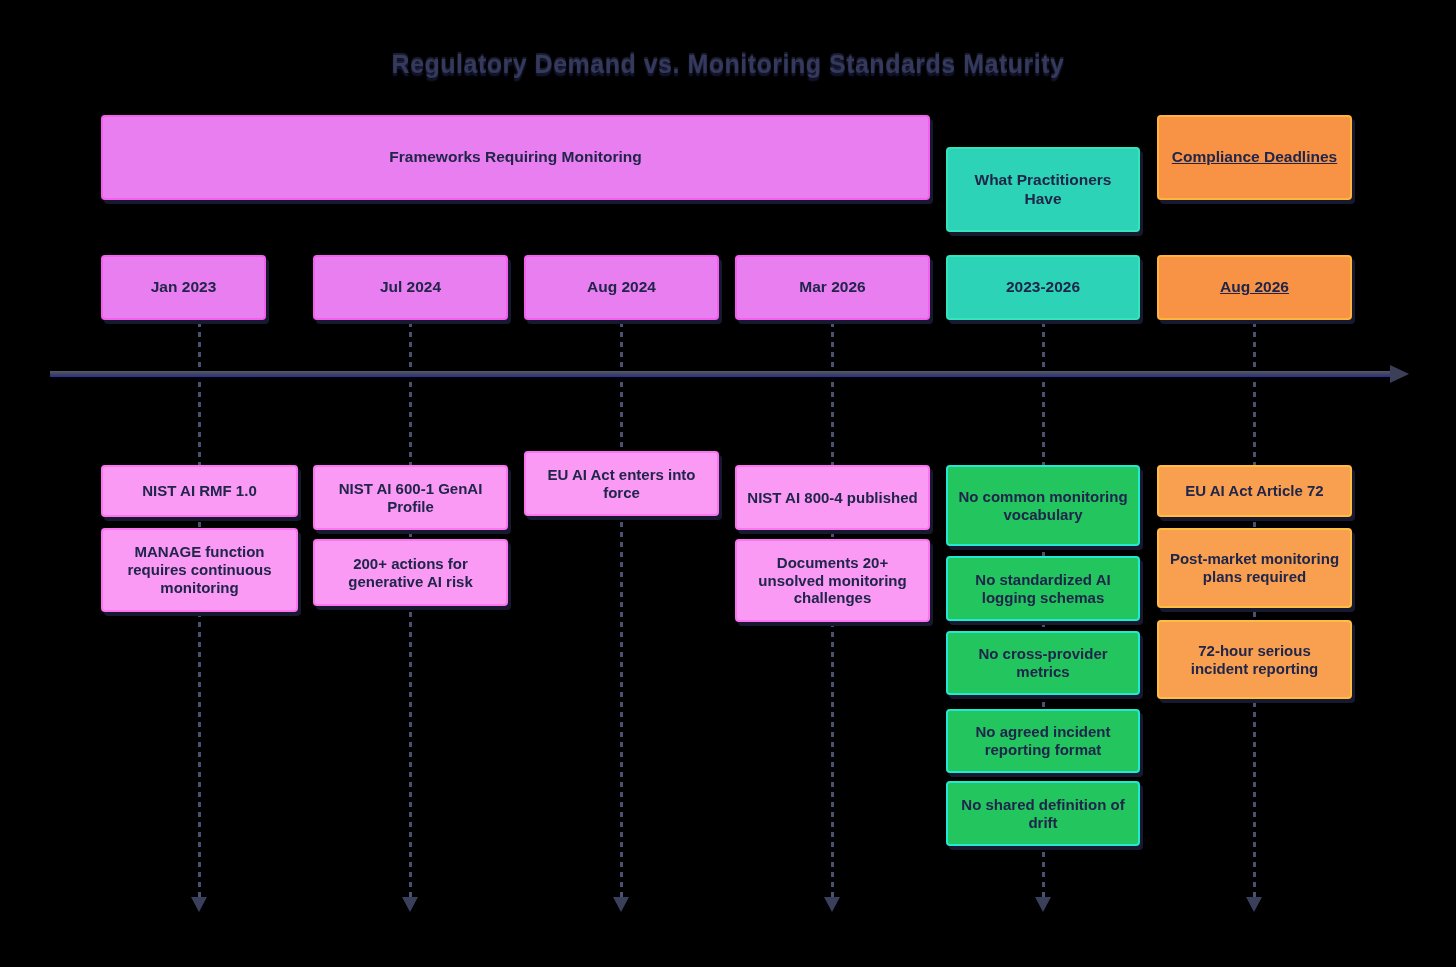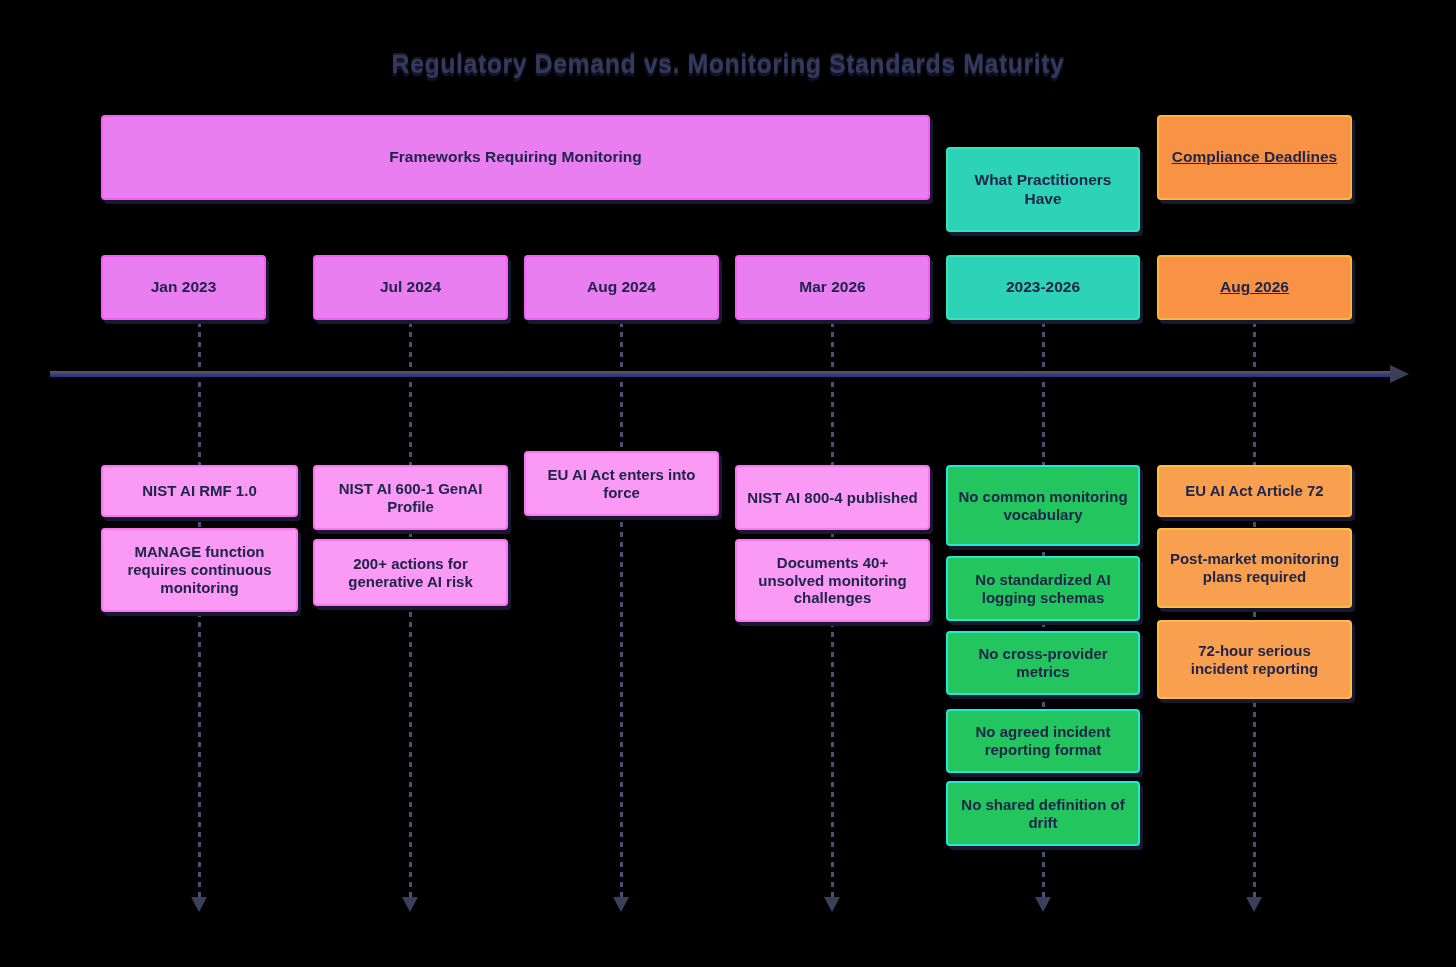--- a/index.html
+++ b/index.html
@@ -84,21 +84,21 @@
 
   <div class="box evt pink-light" style="left:101px;top:465px;width:197px;height:52px;">NIST AI RMF 1.0</div>
   <div class="box evt pink-light" style="left:101px;top:528px;width:197px;height:84px;">MANAGE function requires continuous monitoring</div>
 
   <div class="box evt pink-light" style="left:313px;top:465px;width:195px;height:65px;">NIST AI 600-1 GenAI Profile</div>
   <div class="box evt pink-light" style="left:313px;top:539px;width:195px;height:67px;">200+ actions for generative AI risk</div>
 
   <div class="box evt pink-light" style="left:524px;top:451px;width:195px;height:65px;">EU AI Act enters into force</div>
 
   <div class="box evt pink-light" style="left:735px;top:465px;width:195px;height:65px;">NIST AI 800-4 published</div>
-  <div class="box evt pink-light" style="left:735px;top:539px;width:195px;height:83px;">Documents 40+ unsolved monitoring challenges</div>
+  <div class="box evt pink-light" style="left:735px;top:539px;width:195px;height:83px;">Documents 20+ unsolved monitoring challenges</div>
 
   <div class="box evt teal-light" style="left:946px;top:465px;width:194px;height:81px;">No common monitoring vocabulary</div>
   <div class="box evt teal-light" style="left:946px;top:556px;width:194px;height:65px;">No standardized AI logging schemas</div>
   <div class="box evt teal-light" style="left:946px;top:709px;width:194px;height:64px;">No agreed incident reporting format</div>
   <div class="box evt teal-light" style="left:946px;top:631px;width:194px;height:64px;">No cross-provider metrics</div>
   <div class="box evt teal-light" style="left:946px;top:781px;width:194px;height:65px;">No shared definition of drift</div>
 
   <div class="box evt orange-light" style="left:1157px;top:465px;width:195px;height:52px;">EU AI Act Article 72</div>
   <div class="box evt orange-light" style="left:1157px;top:528px;width:195px;height:80px;">Post-market monitoring plans required</div>
   <div class="box evt orange-light" style="left:1157px;top:620px;width:195px;height:79px;">72-hour serious incident reporting</div>

